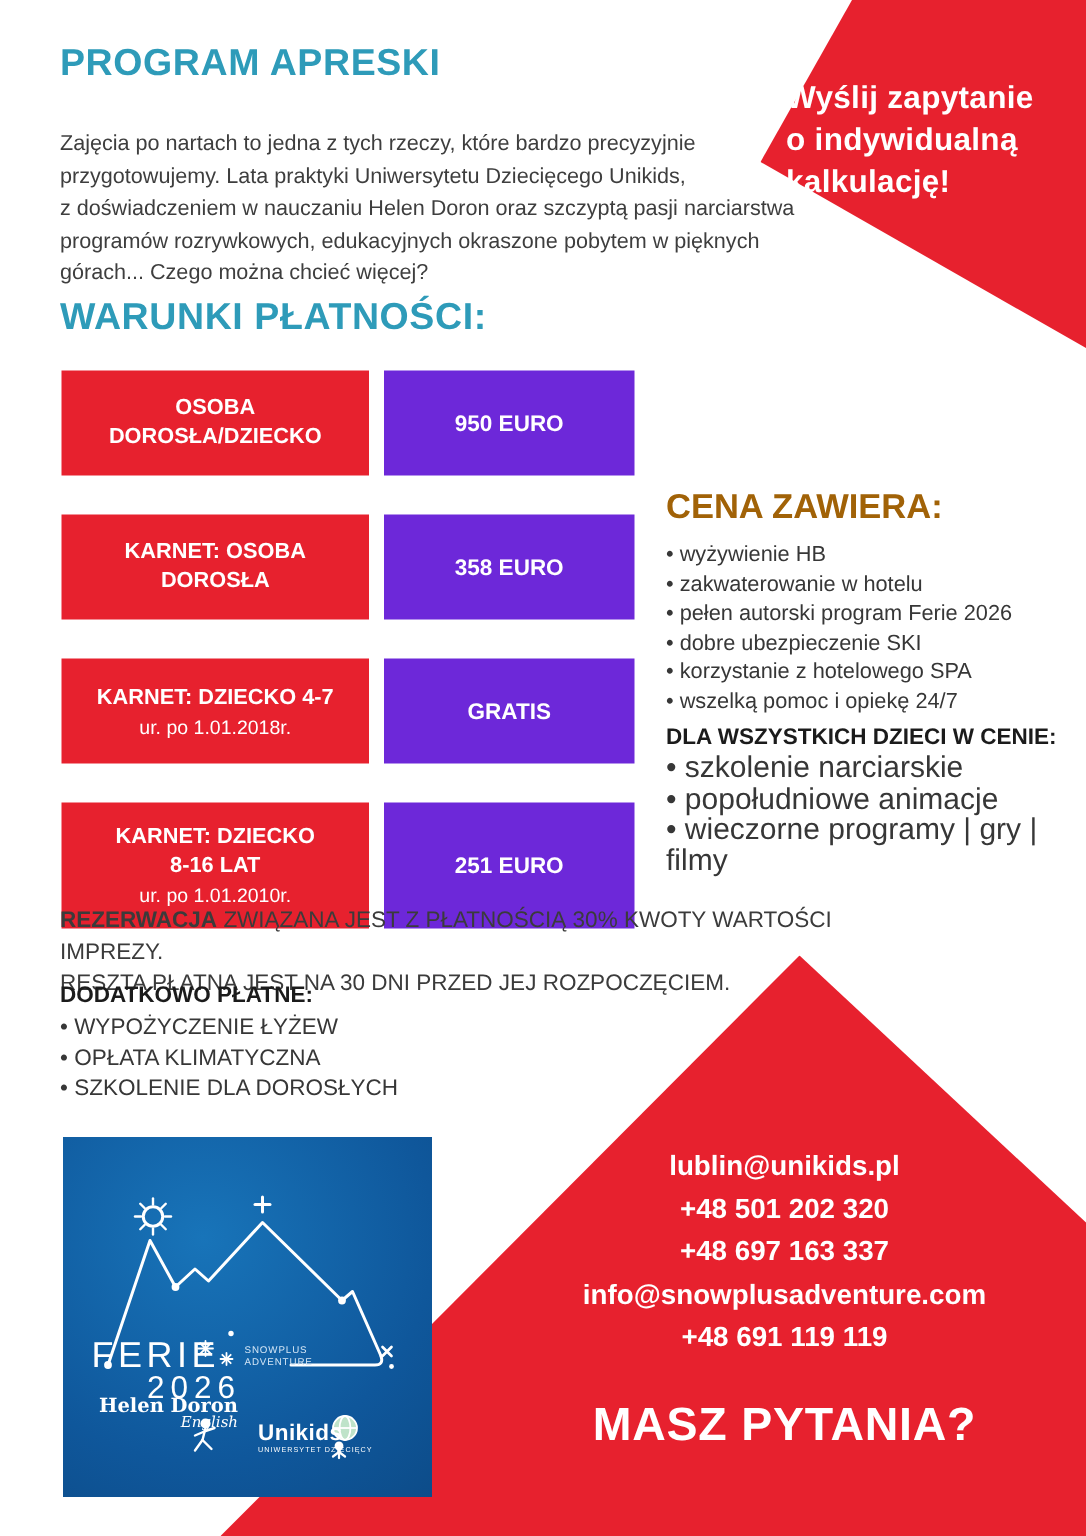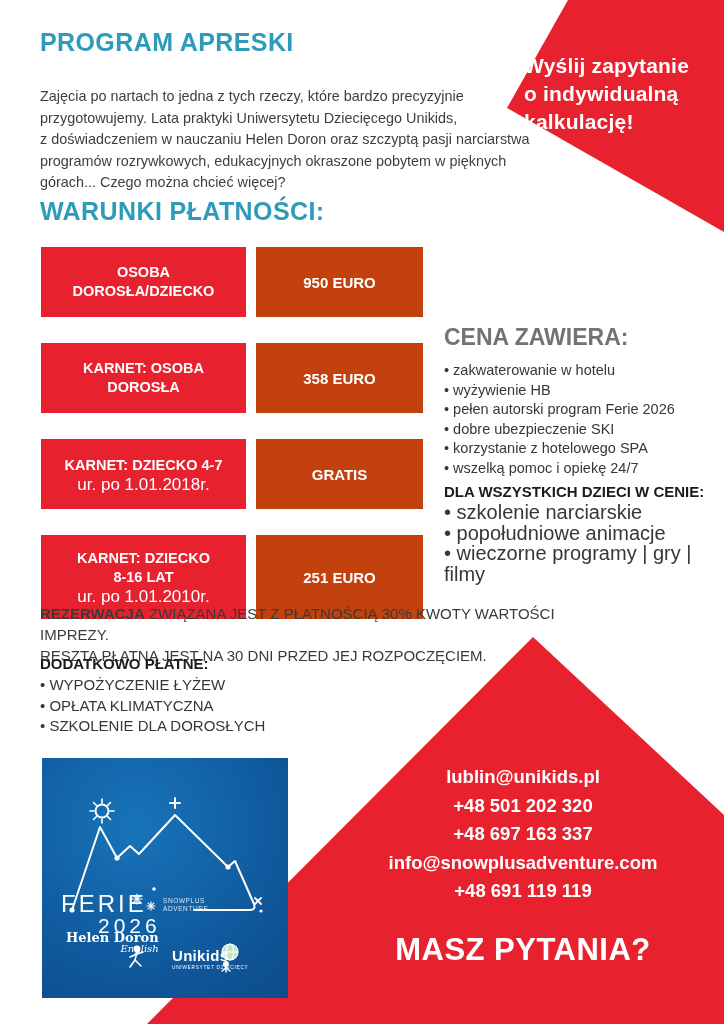--- a/index.html
+++ b/index.html
@@ -27,27 +27,27 @@
   .warunki-heading{
     position:absolute;left:40px;top:197px;margin:0;color:#2e9bb9;
     font-size:25px;font-weight:700;letter-spacing:.4px;
   }
   
   .pay-table{position:absolute;left:41px;top:247px;display:flex;flex-direction:column;gap:26px;}
   .pay-row{display:flex;gap:10px;}
   .h70{height:70px;} .h84{height:84px;}
   .cell{display:flex;flex-direction:column;justify-content:center;align-items:center;text-align:center;color:#fff;}
   .cell-red{width:205px;background:#e7212e;}
-  .cell-teal{width:167px;background:#c2410c;font-weight:700;font-size:15px;}
+  .cell-teal{width:167px;background:#6d28d9;font-weight:700;font-size:15px;}
   .pay-label{font-weight:700;font-size:14.5px;line-height:19px;white-space:pre-line;}
-  .pay-note{font-size:17px;line-height:16px;margin-top:2px;}
+  .pay-note{font-size:13px;line-height:16px;margin-top:2px;}
   .pay-note:empty{display:none;}
   
   .includes{position:absolute;left:444px;top:324px;width:270px;}
-  .includes-heading{margin:0 0 10px 0;color:#737373;font-size:23px;font-weight:800;}
+  .includes-heading{margin:0 0 10px 0;color:#a16207;font-size:23px;font-weight:800;}
   .blist{list-style:none;margin:0;padding:0;color:#373737;}
   .blist li{font-size:14.5px;line-height:19.5px;}
   .blist li::before{content:"\2022\00a0";}
   .kids{position:absolute;left:444px;top:483px;width:280px;}
   .kids-heading{margin:0 0 2px 0;color:#1b1b1b;font-size:15px;font-weight:800;}
   .kids .blist li{font-size:20px;line-height:20.5px;}
   
   .reservation{position:absolute;left:40px;top:603px;width:540px;color:#3b3b3b;font-size:15px;line-height:21px;}
   .reservation b{font-weight:800;}
   .extra{position:absolute;left:40px;top:655px;color:#2f2f2f;}
@@ -145,22 +145,22 @@
       </div>
       <div class="cell cell-teal h84">
         <span>251 EURO</span>
       </div>
     </div>
   </div>
 
   <div class="includes">
     <h3 class="includes-heading">CENA ZAWIERA:</h3>
     <ul class="blist">
+      <li>wyżywienie HB</li>
       <li>zakwaterowanie w hotelu</li>
-      <li>wyżywienie HB</li>
       <li>pełen autorski program Ferie 2026</li>
       <li>dobre ubezpieczenie SKI</li>
       <li>korzystanie z hotelowego SPA</li>
       <li>wszelką pomoc i opiekę 24/7</li>
     </ul>
   </div>
 
   <div class="kids">
     <h4 class="kids-heading">DLA WSZYSTKICH DZIECI W CENIE:</h4>
     <ul class="blist">

